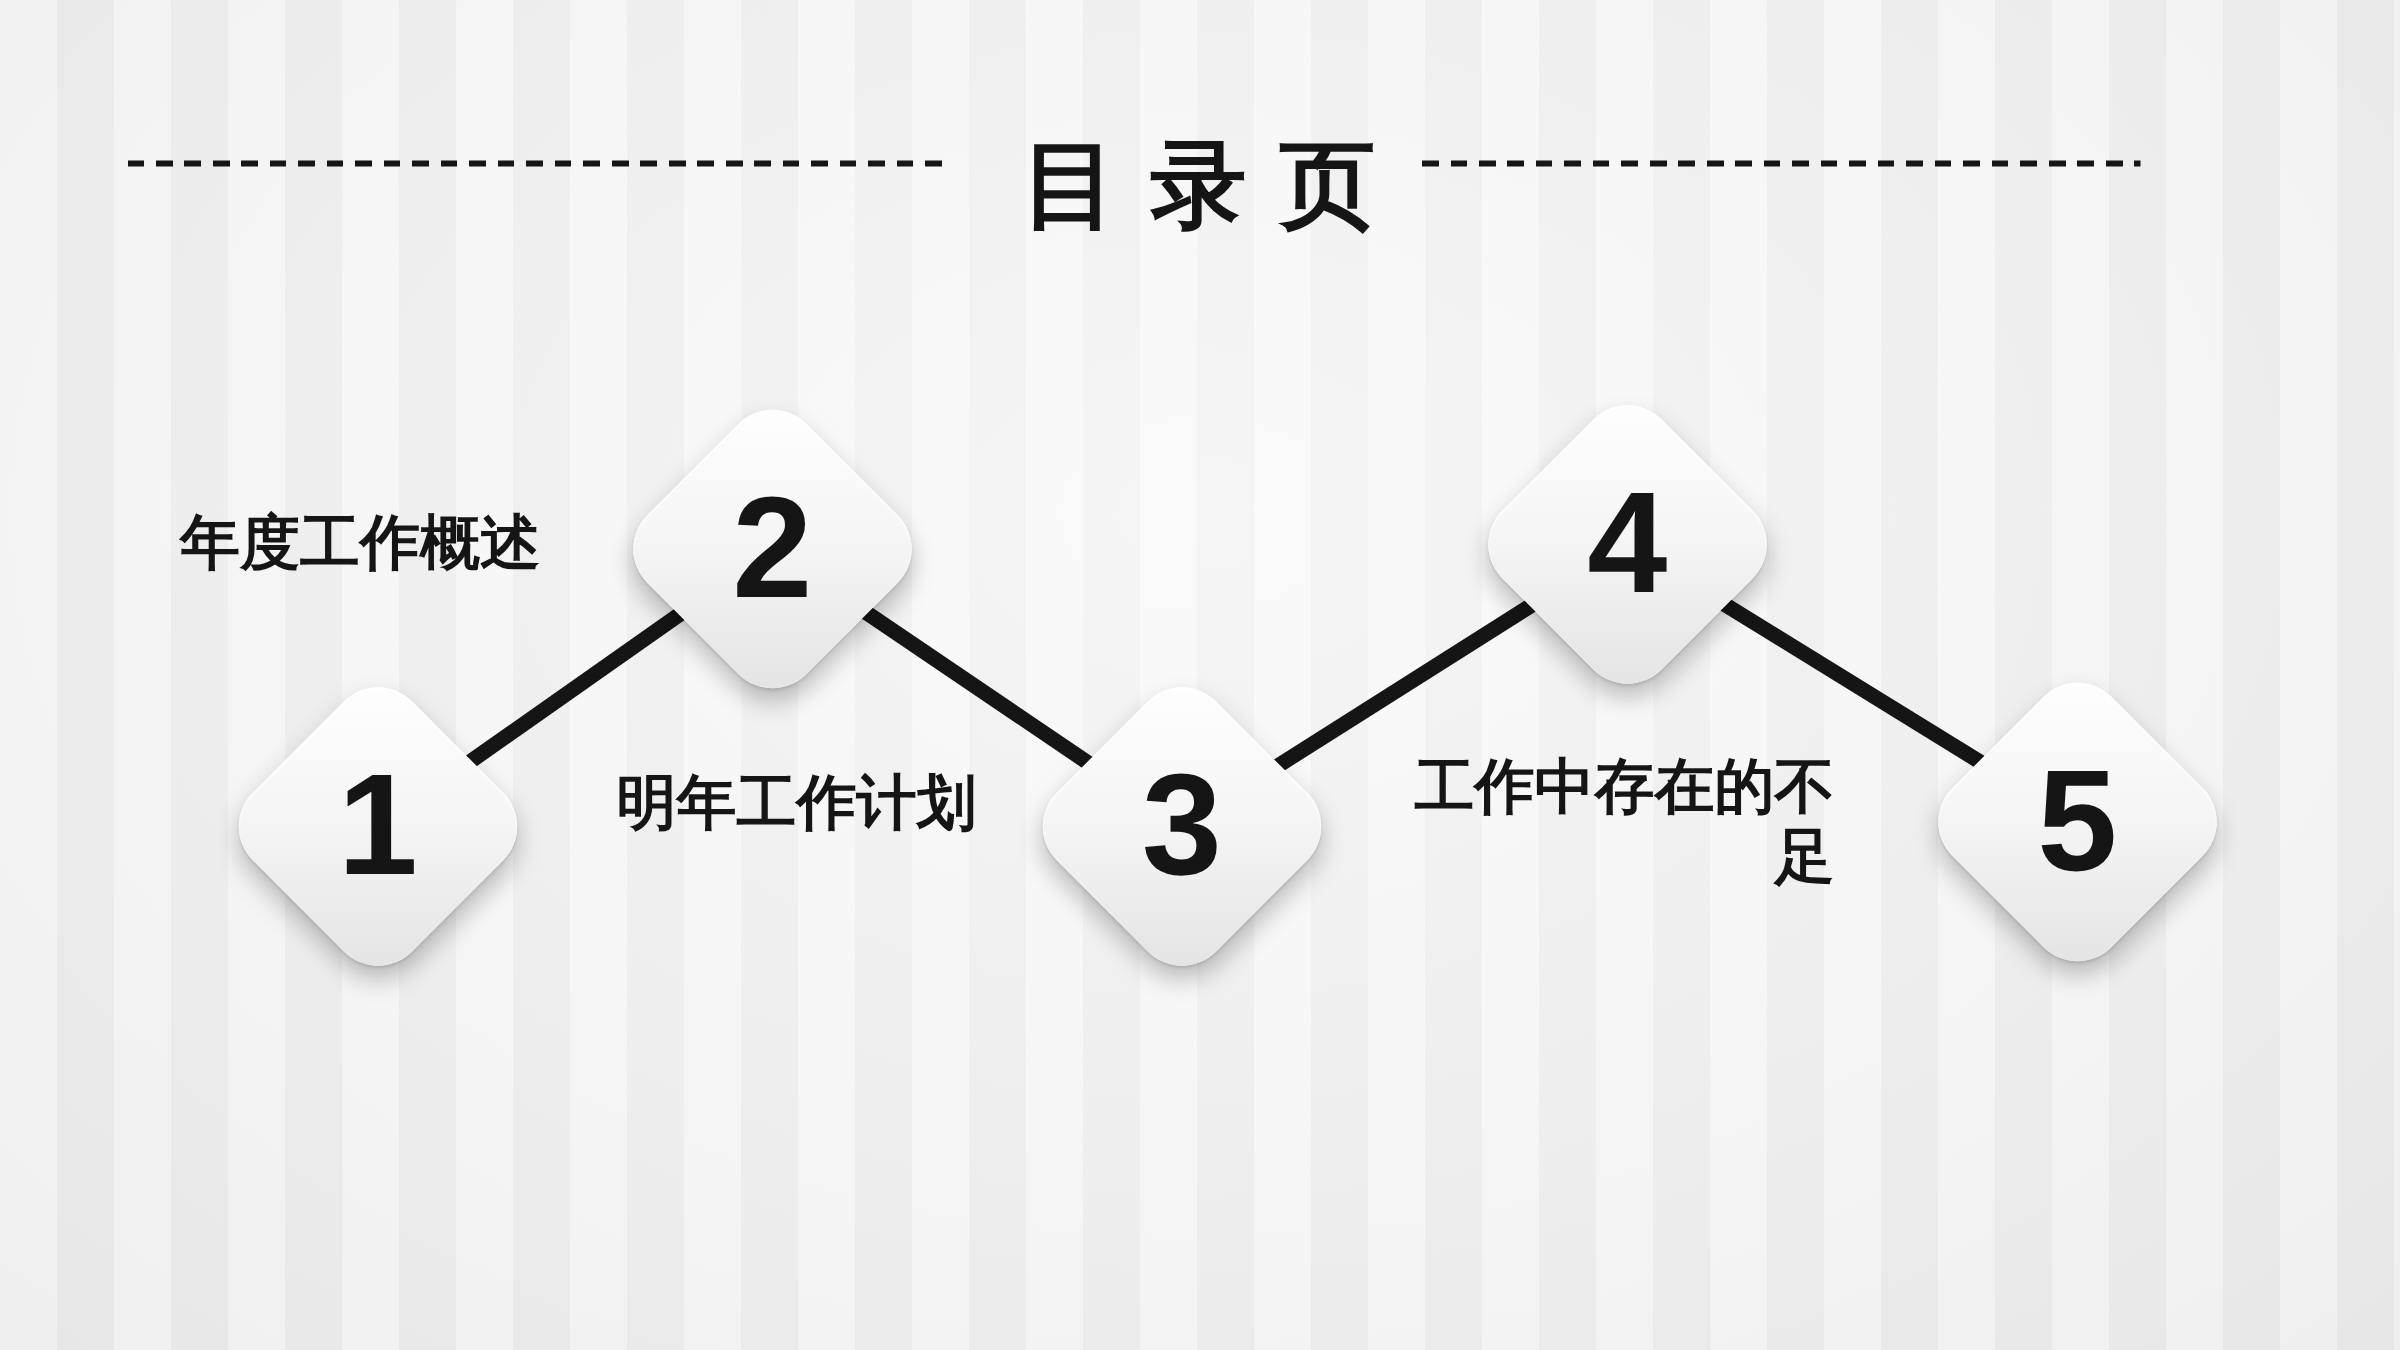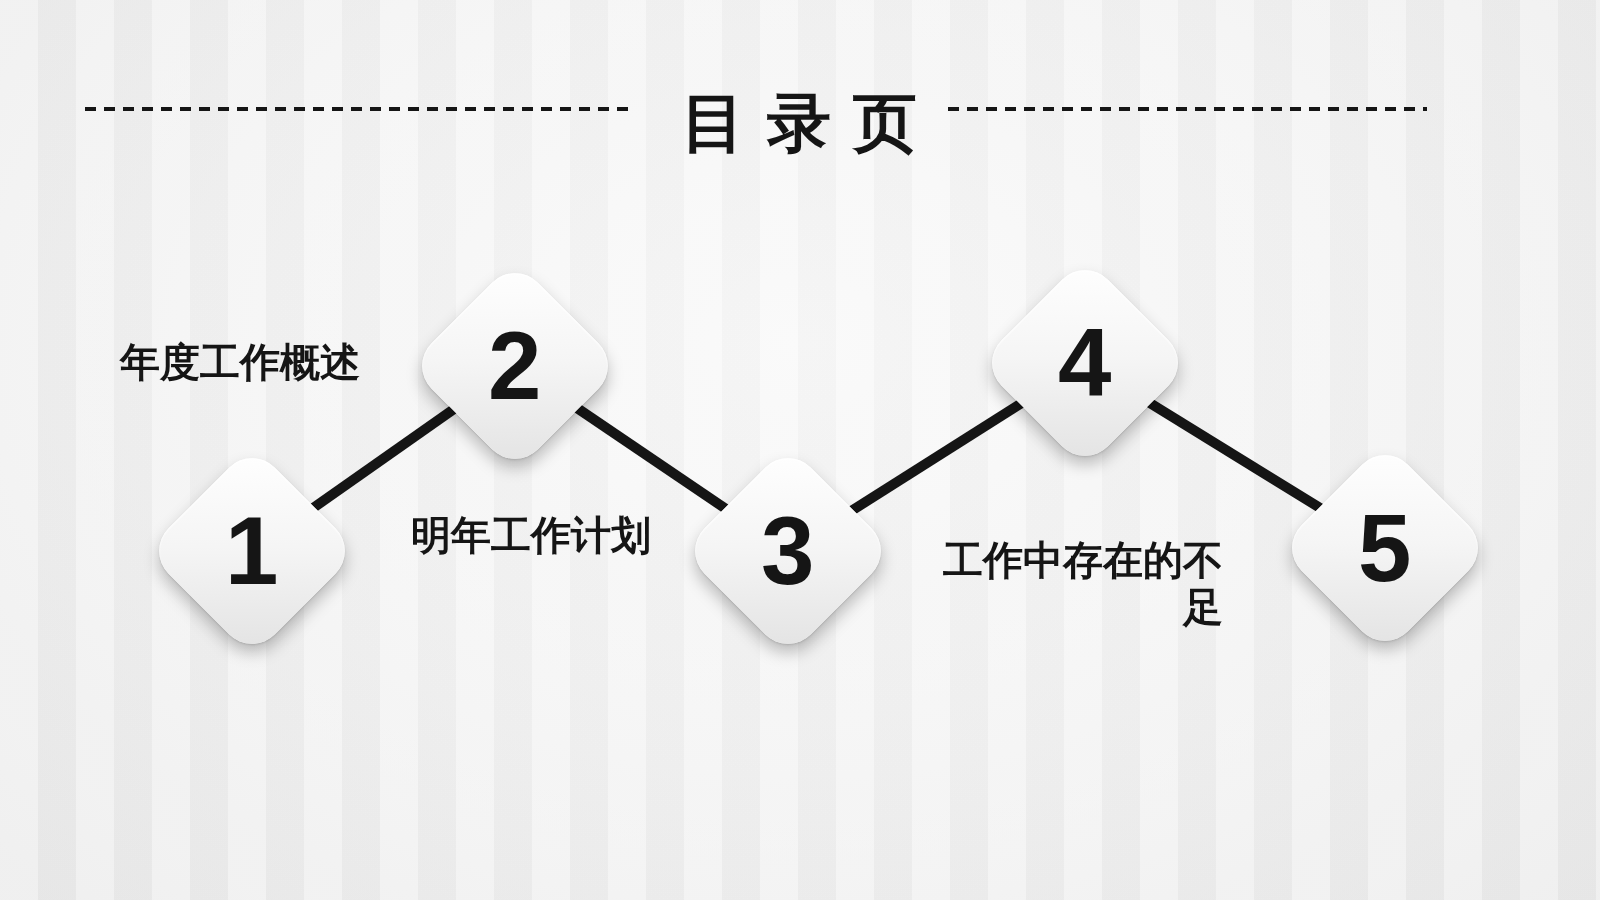--- a/index.html
+++ b/index.html
@@ -84,21 +84,21 @@
     color:var(--text);
     text-align:right;
     line-height:1.18;
     white-space:nowrap;
     z-index:2;
   }
   .label.wrap{white-space:normal;width:300px;}
   #l1{left:240px;top:363px;}
   #l2{left:531px;top:536px;}
   #l3{left:800px;top:364px;}
-  #l4{left:1073px;top:584px;}
+  #l4{left:1073px;top:549px;}
   #l5{left:1339px;top:364px;}
 </style>
 </head>
 <body>
 
 <div class="slide">
 
   <div class="title">目 录 页</div>
   <div class="dash dash-left"></div>
   <div class="dash dash-right"></div>

